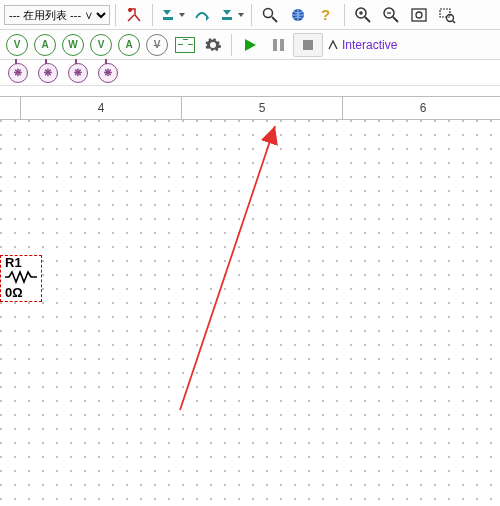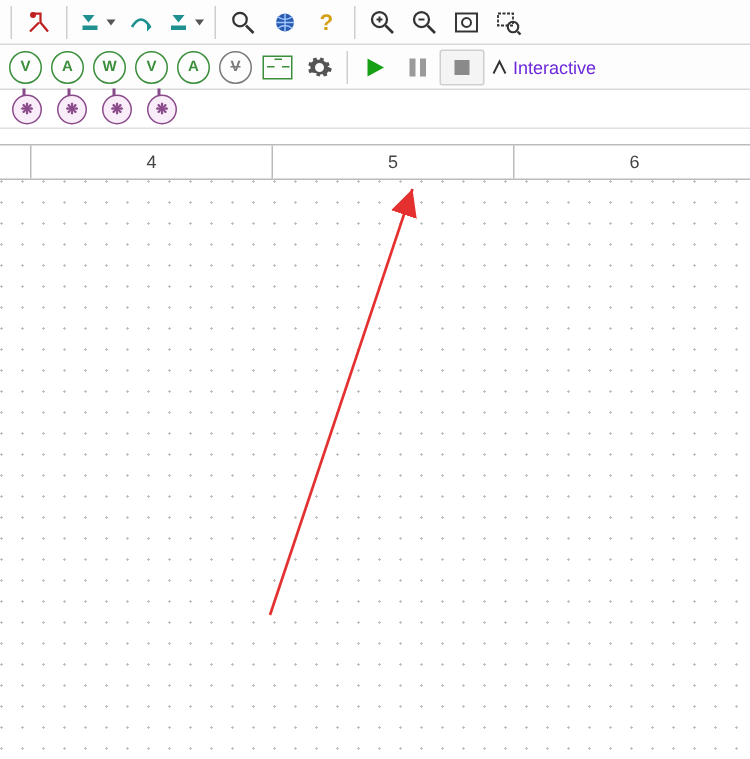--- a/index.html
+++ b/index.html
@@ -181,20 +181,23 @@
   }
   .gear {
     width: 18px; height: 18px;
     color: #555;
   }
 </style>
 </head>
 <body>
 
 <div class="toolbar">
+  <select class="inuse">
+    <option>--- 在用列表 --- ∨</option>
+  </select>
   <div class="sep"></div>
 
   <div class="tbtn">
     <svg class="icon" width="18" height="18">
         <path d="M4 3 L10 3 L10 9 L15 15 M3 15 L9 9" stroke="#c02020" stroke-width="1.5" fill="none"></path>
         <circle cx="5" cy="4" r="2" fill="#c02020"></circle>
       </svg>
   </div>
   <div class="sep"></div>
 
@@ -339,20 +342,29 @@
 
 <div class="ruler">
   <div class="seg" style="flex-basis:20px;border-right:1px solid #bbb"></div>
   <div class="seg">4</div>
   <div class="seg">5</div>
   <div class="seg">6</div>
 </div>
 
 <div class="canvas">
 
+  <div class="component">
+    <div class="box">
+      <div class="ref">R1</div>
+      <svg class="res-sym" width="32" height="14">
+        <path d="M0 7 H4 L7 2 L11 12 L15 2 L19 12 L23 2 L26 7 H32" stroke="#000" stroke-width="1.6" fill="none"></path>
+      </svg>
+      <div class="val">0Ω</div>
+    </div>
+  </div>
 
   <svg class="arrow" width="500" height="388">
     <defs>
       <marker id="ah" markerWidth="12" markerHeight="12" refX="10" refY="5" orient="auto">
         <path d="M0 0 L10 5 L0 10 Z" fill="#e53030"></path>
       </marker>
     </defs>
     <line x1="180" y1="290" x2="275" y2="6" stroke="#e53030" stroke-width="1.8" marker-end="url(#ah)"></line>
   </svg>
 

